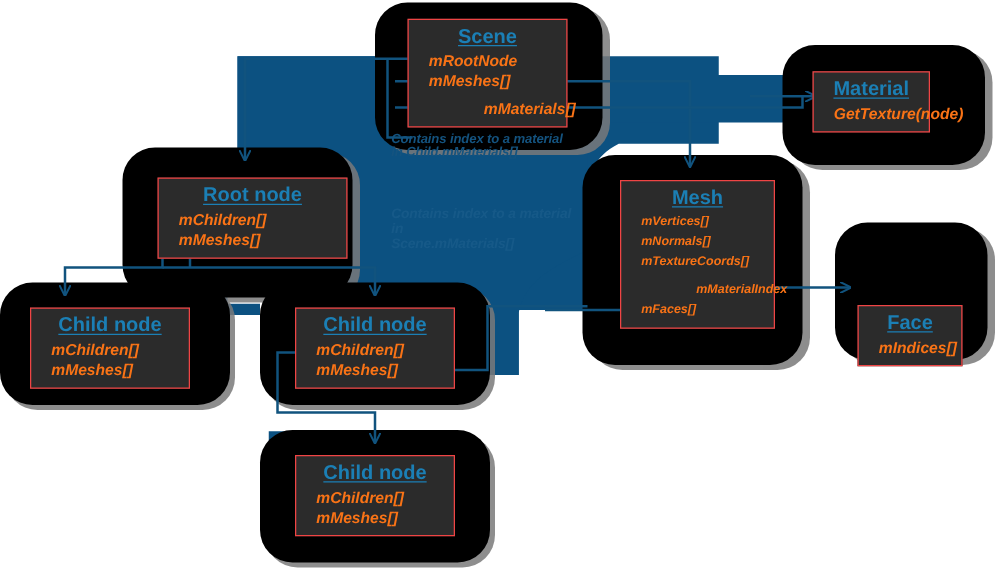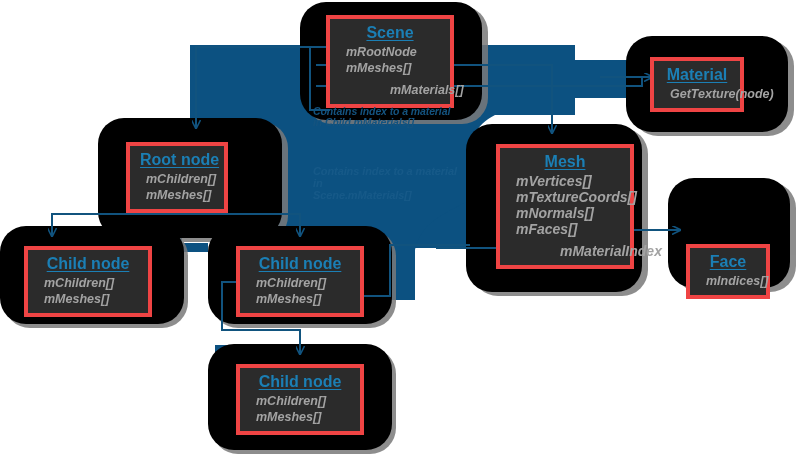--- a/index.html
+++ b/index.html
@@ -16,48 +16,48 @@
   
   .layer{position:absolute;left:0;top:0;width:800px;height:459px;}
   #blob-layer{z-index:1;}
   #panel-layer{z-index:2;}
   #conn-layer{z-index:3;}
   
   .node{
     position:absolute;
     z-index:4;
     background:#2b2b2b;
-    border:4px solid #ef4444;
+    border:1px solid #ef4444;
     box-sizing:border-box;
     padding:4px 10px 6px 10px;
     text-align:left;
   }
   .node .title{
     display:block;
     text-align:center;
     color:#1b7fb5;
     font-weight:bold;
     font-size:16px;
     line-height:20px;
     text-decoration:underline;
     text-underline-offset:2px;
     white-space:nowrap;
     margin-bottom:1px;
   }
   .node .field{
     display:block;
-    color:#a3a3a3;
+    color:#f97316;
     font-weight:bold;
     font-style:italic;
     font-size:12.5px;
     line-height:16px;
     white-space:nowrap;
     padding-left:6px;
   }
-  .node.wide .field{font-size:14px;}
+  .node.wide .field{font-size:10px;}
   .node .field.spaced{margin-top:6px;margin-left:44px;}
   
   .note{
     position:absolute;
     z-index:5;
     color:#14537f;
     font-weight:bold;
     font-style:italic;
     font-size:10.5px;
     line-height:11.5px;
@@ -161,33 +161,33 @@
     <span class="field">mRootNode</span>
     <span class="field">mMeshes[]</span>
     <span class="field spaced">mMaterials[]</span>
   </div>
 
   <div class="node" id="n-material" style="left:650px;top:57px;width:94px;">
     <span class="title">Material</span>
     <span class="field">GetTexture(node)</span>
   </div>
 
-  <div class="node" id="n-root" style="left:126px;top:142px;width:102px;">
+  <div class="node" id="n-root" style="left:126px;top:142px;width:152px;">
     <span class="title">Root node</span>
     <span class="field">mChildren[]</span>
     <span class="field">mMeshes[]</span>
   </div>
 
-  <div class="node wide" id="n-mesh" style="left:496px;top:144px;width:138px;">
+  <div class="node wide" id="n-mesh" style="left:496px;top:144px;width:124px;">
     <span class="title">Mesh</span>
     <span class="field">mVertices[]</span>
+    <span class="field">mNormals[]</span>
     <span class="field">mTextureCoords[]</span>
-    <span class="field">mNormals[]</span>
+    <span class="field spaced">mMaterialIndex</span>
     <span class="field">mFaces[]</span>
-    <span class="field spaced">mMaterialIndex</span>
   </div>
 
   <div class="node" id="n-face" style="left:686px;top:205px;width:84px;margin-top:39px;">
     <span class="title">Face</span>
     <span class="field">mIndices[]</span>
   </div>
 
   <div class="node" id="n-child-left" style="left:24px;top:246px;width:128px;">
     <span class="title">Child node</span>
     <span class="field">mChildren[]</span>

